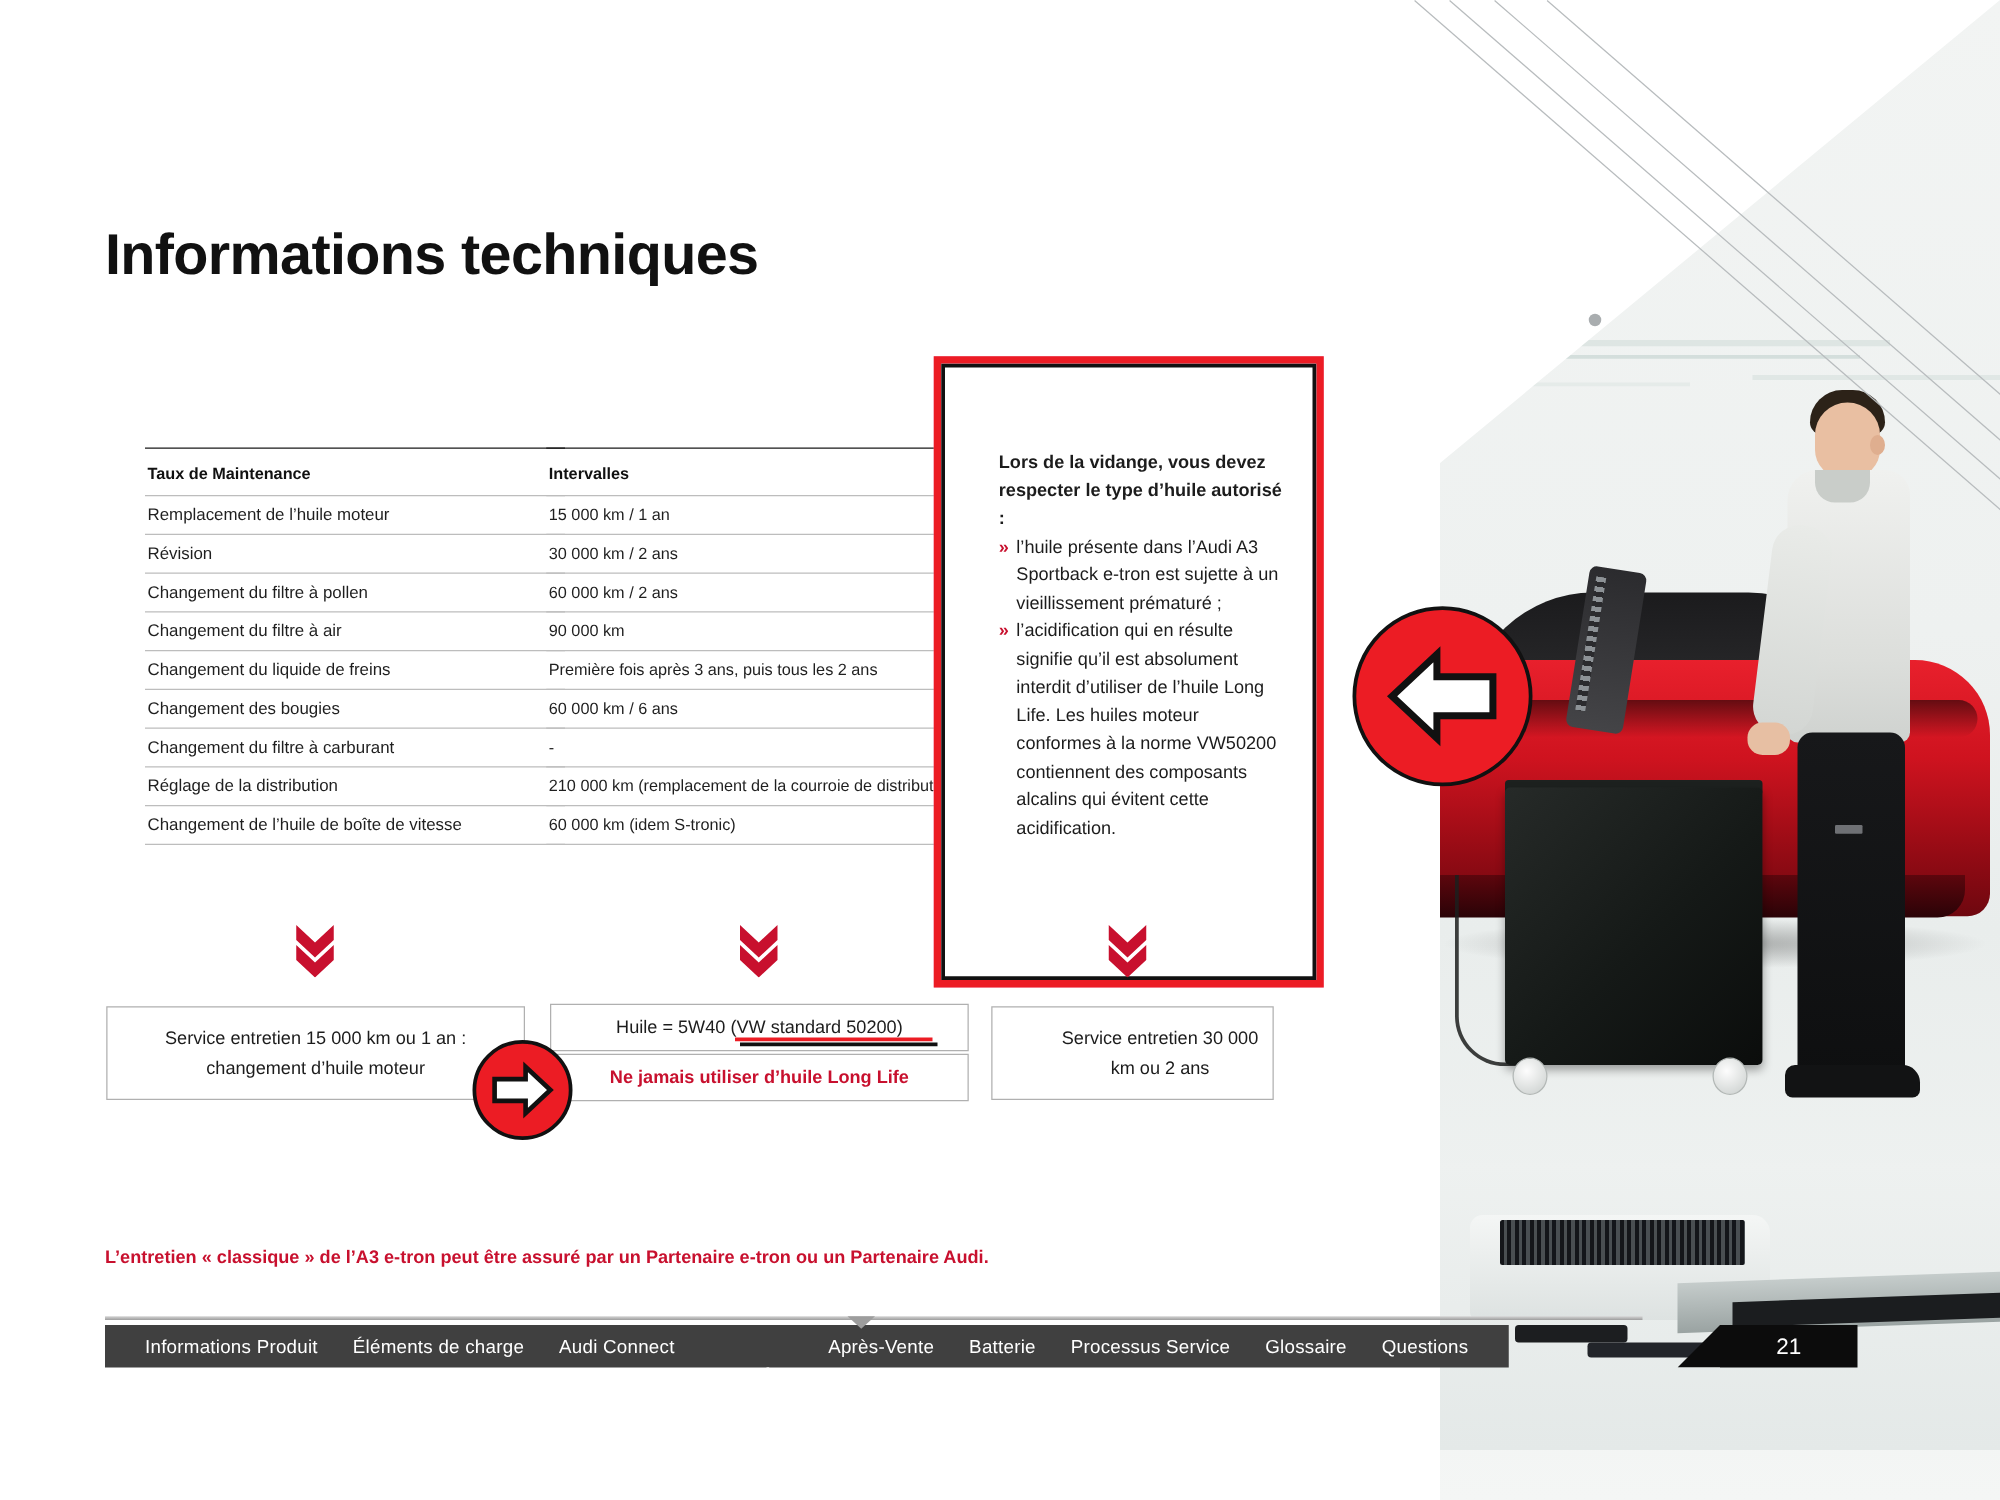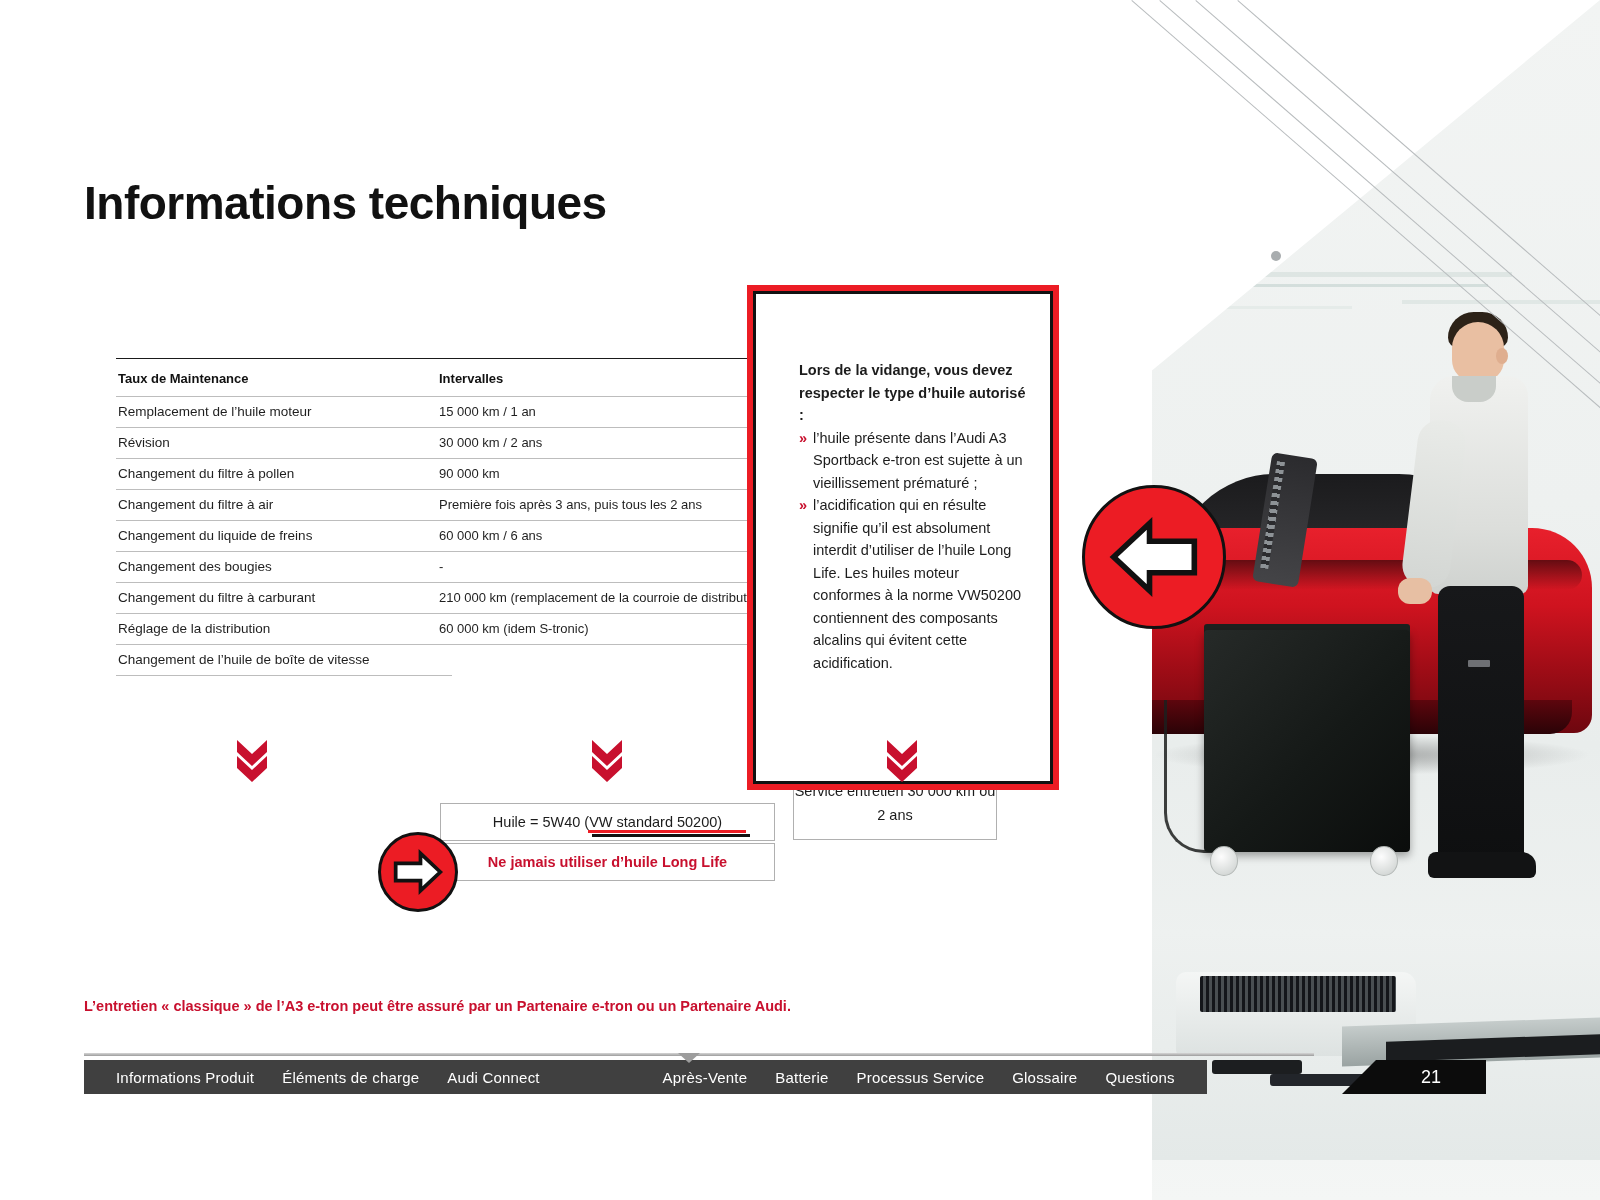--- a/index.html
+++ b/index.html
@@ -236,21 +236,21 @@
   
   .bbox{
     position:absolute;border:1px solid #b0b0b0;background:#fff;
     display:flex;align-items:center;justify-content:center;text-align:center;
     font-size:14.5px;color:#1c1c1c;line-height:24px;box-sizing:border-box;
   }
   #box-left{left:85px;top:805px;width:335px;height:75px;padding:0 10px;}
   #box-oil{left:440px;top:803px;width:335px;height:38px;}
   #box-longlife{left:440px;top:843px;width:335px;height:38px;
     color:#c8102e;font-weight:700;font-size:14.5px;}
-  #box-right{left:793px;top:765px;width:204px;height:75px;}
+  #box-right{left:793px;top:805px;width:226px;height:75px;padding-left:44px;}
 
   .underline-red{
     position:absolute;left:588px;top:830px;width:158px;height:3px;background:#ec1c24;z-index:13;
   }
   .underline-black{
     position:absolute;left:592px;top:834px;width:158px;height:3px;background:#111;z-index:13;
   }
 
   
   .circle-arrow{
@@ -361,20 +361,21 @@
     <div class="tr">Changement des bougies</div>
     <div class="tr">Changement du filtre à carburant</div>
     <div class="tr">Réglage de la distribution</div>
     <div class="tr last">Changement de l’huile de boîte de vitesse</div>
   </div>
 
   <div class="col-b">
     <div class="th">Intervalles</div>
     <div class="tr">15 000 km / 1 an</div>
     <div class="tr">30 000 km / 2 ans</div>
+    <div class="tr">60 000 km / 2 ans</div>
     <div class="tr">90 000 km</div>
     <div class="tr">Première fois après 3 ans, puis tous les 2 ans</div>
     <div class="tr">60 000 km / 6 ans</div>
     <div class="tr">-</div>
     <div class="tr">210 000 km (remplacement de la courroie de distribution)</div>
     <div class="tr last">60 000 km (idem S-tronic)</div>
   </div>
 
   <div class="callout">
     <div class="callout-inner"></div>
@@ -403,20 +404,21 @@
       <path d="M2 18 L17 32 L32 18 L32 30 L17 44 L2 30 Z" fill="#C8102E"></path>
     </svg>
   </div>
   <div class="chev" style="left:885px;top:738px;">
     <svg viewBox="0 0 34 44" width="34" height="44" aria-hidden="true">
       <path d="M2 2 L17 16 L32 2 L32 14 L17 28 L2 14 Z" fill="#C8102E"></path>
       <path d="M2 18 L17 32 L32 18 L32 30 L17 44 L2 30 Z" fill="#C8102E"></path>
     </svg>
   </div>
 
+  <div class="bbox" id="box-left">Service entretien 15 000 km ou 1 an : changement d’huile moteur</div>
   <div class="bbox" id="box-oil">Huile = 5W40 (VW standard 50200)</div>
   <div class="underline-red"></div>
   <div class="underline-black"></div>
   <div class="bbox" id="box-longlife">Ne jamais utiliser d’huile Long Life</div>
   <div class="bbox" id="box-right">Service entretien 30 000 km ou 2 ans</div>
 
   <div class="circle-arrow" id="arrow-left-big">
     <svg viewBox="0 0 100 100" width="112" height="112" aria-hidden="true">
       <path d="M14 50 L46 20 L46 36 L86 36 L86 64 L46 64 L46 80 Z" fill="#ffffff" stroke="#111111" stroke-width="5" stroke-linejoin="miter"></path>
     </svg>

